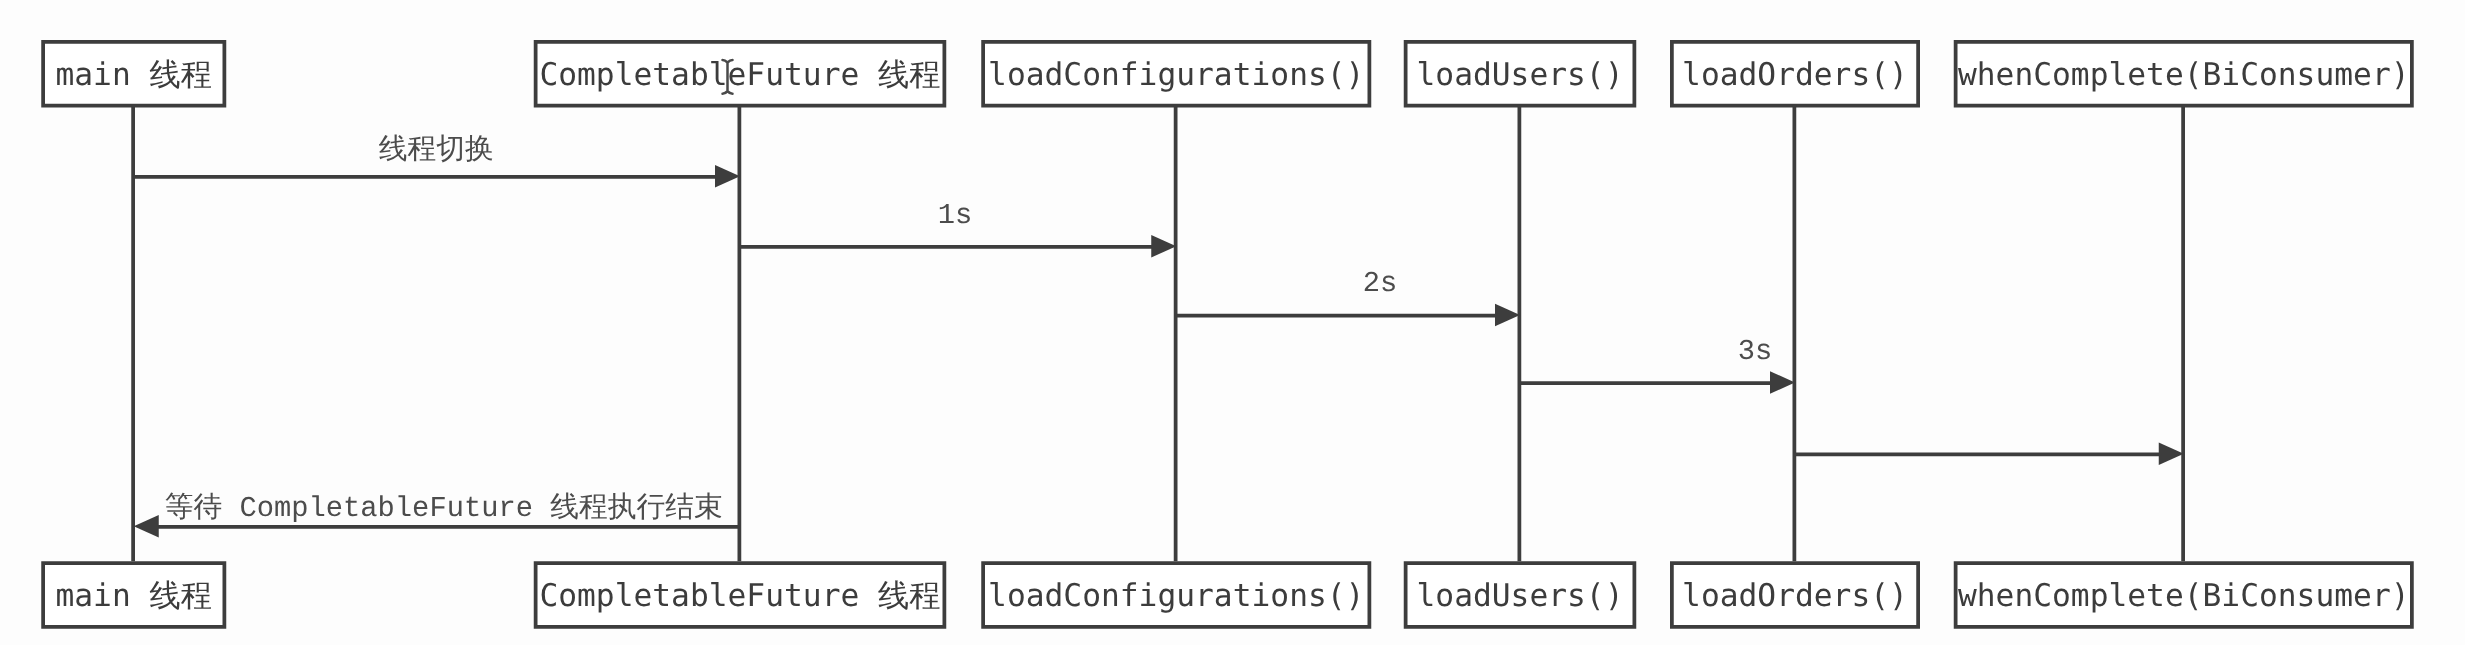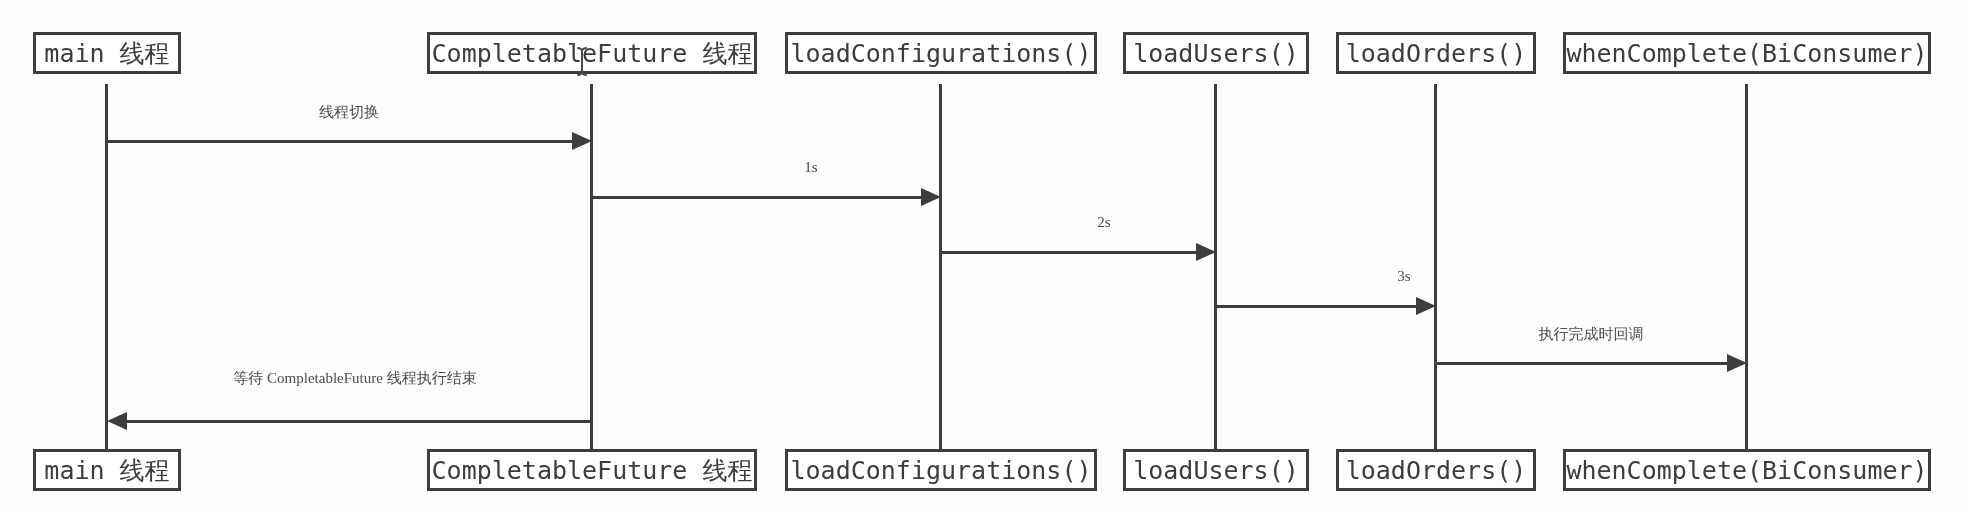--- a/index.html
+++ b/index.html
@@ -6,21 +6,21 @@
     --line:#3d3d3d; --box-border:#3d3d3d; --box-fill:#ffffff;
     --box-text:#3c3c3c; --label-text:#4c4c4c; --background:#fdfdfd;
   }
   html,body{margin:0;padding:0;}
   .canvas{
     position:relative; width:1972px; height:516px;
     background:var(--background); overflow:hidden;
     font-family:"DejaVu Sans Mono","Liberation Mono",monospace;
   }
   .pbox{
-    position:absolute; top:32px; height:42px; box-sizing:border-box;
+    position:absolute; top:32px; height:54px; box-sizing:border-box;
     border:3px solid var(--box-border); background:var(--box-fill);
     display:flex; align-items:center; justify-content:center;
     font-size:25px; color:var(--box-text); white-space:nowrap;
   }
   .pbox.bottom{ top:449px; }
   .lifeline{
     position:absolute; top:84px; height:366px; width:3px;
     background:var(--line);
   }
   .msg-line{ position:absolute; height:3px; background:var(--line); }
@@ -29,22 +29,22 @@
     border-top:9px solid transparent; border-bottom:9px solid transparent;
     border-left:20px solid var(--line);
   }
   .ah-l{
     position:absolute; width:0; height:0;
     border-top:9px solid transparent; border-bottom:9px solid transparent;
     border-right:20px solid var(--line);
   }
   .msg-label{
     position:absolute; transform:translateX(-50%);
-    font-size:15px; color:var(--label-text); white-space:nowrap;
-    font-family:Liberation Serif, serif;
+    font-size:23px; color:var(--label-text); white-space:nowrap;
+    font-family:Liberation Mono, monospace;
   }
   .ibeam{ position:absolute; left:574px; top:46px; width:16px; height:31px; }
 </style>
 </head>
 <body>
 
 <div class="canvas">
 
   <div class="pbox" style="left:33px;width:148px">
       <span>main 线程</span>
@@ -71,37 +71,36 @@
   <div class="lifeline" style="left:1214px"></div>
   <div class="lifeline" style="left:1434px"></div>
   <div class="lifeline" style="left:1745px"></div>
 
   <div class="msg-line" style="left:107px;top:140px;width:467px"></div>
   <div class="ah-r" style="left:572px;top:132px"></div>
   <div class="msg-label" style="left:349px;top:103px">线程切换</div>
 
   <div class="msg-line" style="left:592px;top:196px;width:330px"></div>
   <div class="ah-r" style="left:921px;top:188px"></div>
-  <div class="msg-label" style="left:811px;top:159px">1s</div>
+  <div class="msg-label" style="left:764px;top:159px">1s</div>
 
   <div class="msg-line" style="left:941px;top:251px;width:256px"></div>
   <div class="ah-r" style="left:1196px;top:243px"></div>
   <div class="msg-label" style="left:1104px;top:214px">2s</div>
 
   <div class="msg-line" style="left:1216px;top:305px;width:201px"></div>
   <div class="ah-r" style="left:1416px;top:297px"></div>
   <div class="msg-label" style="left:1404px;top:268px">3s</div>
 
   <div class="msg-line" style="left:1436px;top:362px;width:292px"></div>
   <div class="ah-r" style="left:1727px;top:354px"></div>
-  <div class="msg-label" style="left:1591px;top:325px">执行完成时回调</div>
 
   <div class="msg-line" style="left:126px;top:420px;width:466px"></div>
   <div class="ah-l" style="left:107px;top:412px"></div>
-  <div class="msg-label" style="left:355px;top:369px">等待 CompletableFuture 线程执行结束</div>
+  <div class="msg-label" style="left:355px;top:390px">等待 CompletableFuture 线程执行结束</div>
 
   <div class="pbox bottom" style="left:33px;width:148px">
       <span>main 线程</span>
     </div>
   <div class="pbox bottom" style="left:427px;width:330px">
       <span>CompletableFuture 线程</span>
     </div>
   <div class="pbox bottom" style="left:785px;width:312px">
       <span>loadConfigurations()</span>
     </div>

